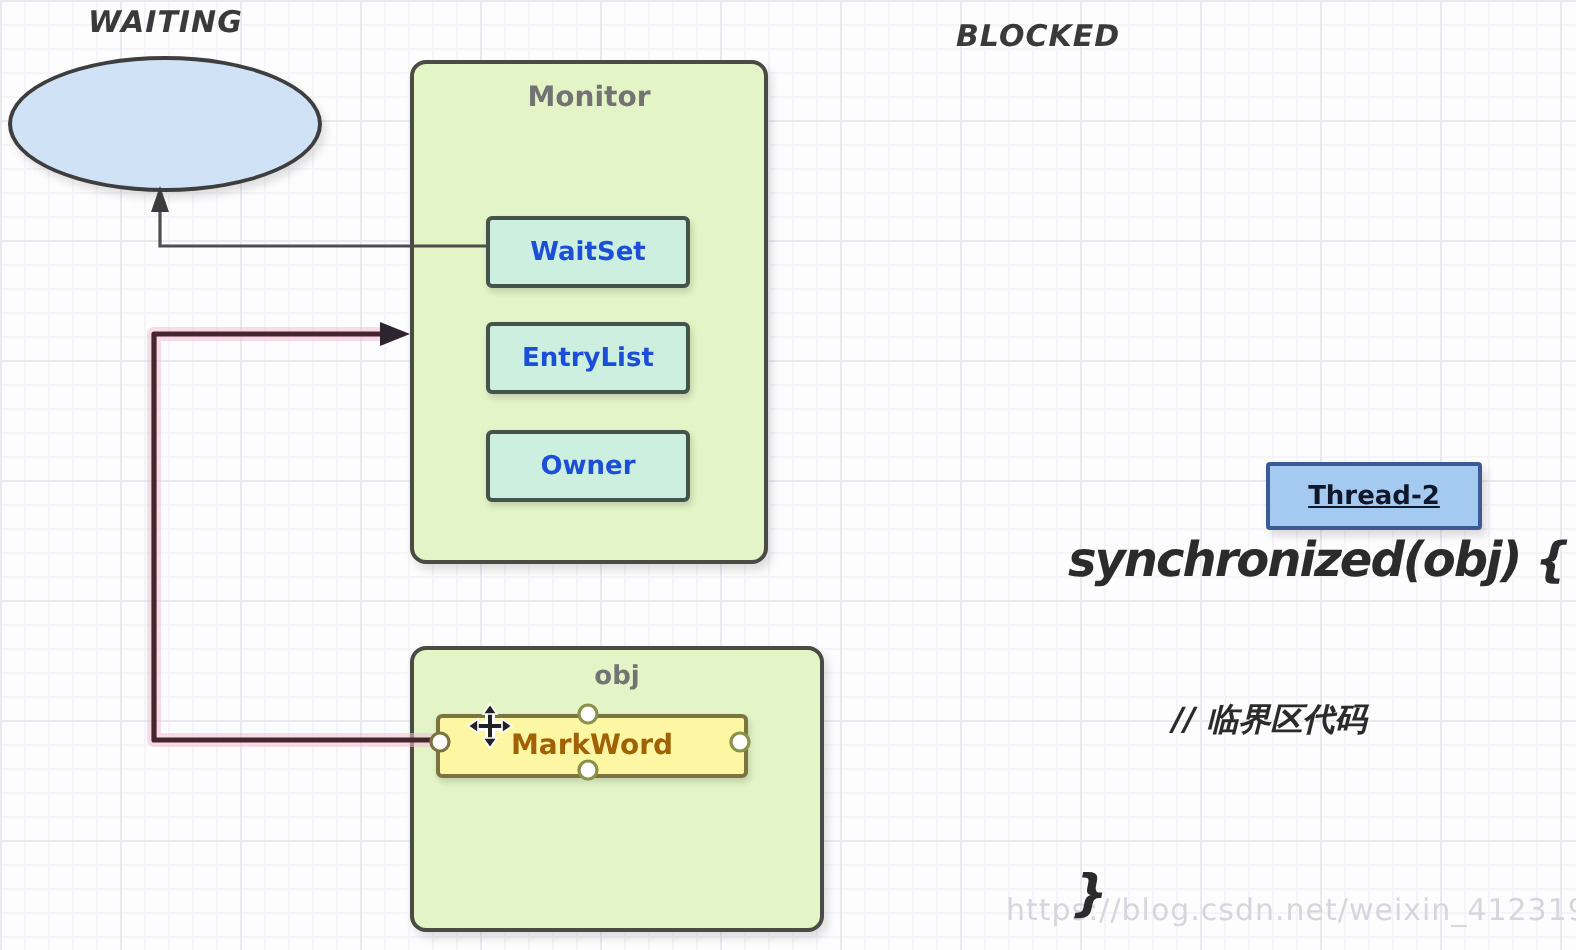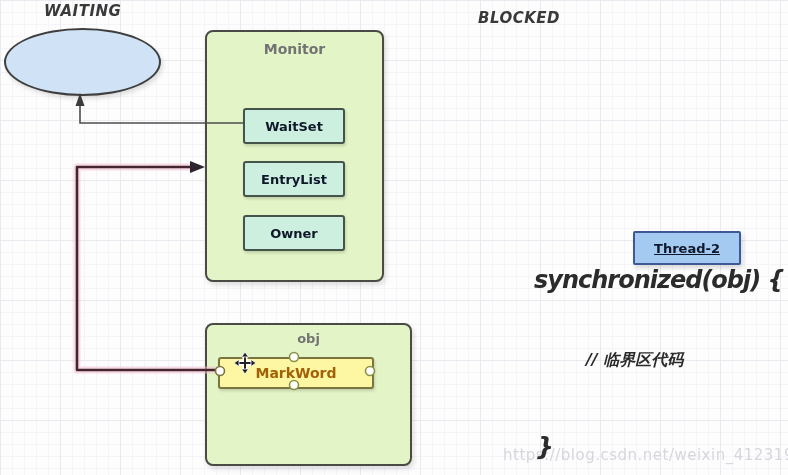--- a/index.html
+++ b/index.html
@@ -32,21 +32,21 @@
   }
   .container-title{
     position:absolute;top:9px;left:0;width:100%;text-align:center;
     font-weight:bold;font-size:14px;color:#737373;
   }
   .obj-title{top:6px;font-size:13px;}
   .field-box{
     background:#ccefdf;border:2px solid #44544b;border-radius:3px;
     display:flex;align-items:center;justify-content:center;
     box-shadow:1px 2px 3px rgba(0,0,0,0.15);
-    font-weight:bold;font-size:13px;color:#0f172a;z-index:2;
+    font-weight:bold;font-size:13px;color:#1d4ed8;z-index:2;
   }
   .markword-box{
     left:218px;top:357px;width:152px;height:28px;
     background:#fdf6a2;border:2px solid #7c7440;border-radius:3px;
     display:flex;align-items:center;justify-content:center;
     box-shadow:1px 2px 3px rgba(0,0,0,0.15);
     font-weight:bold;font-size:14px;color:#a16207;z-index:2;
   }
   .thread-box{
     left:633px;top:231px;width:104px;height:30px;

